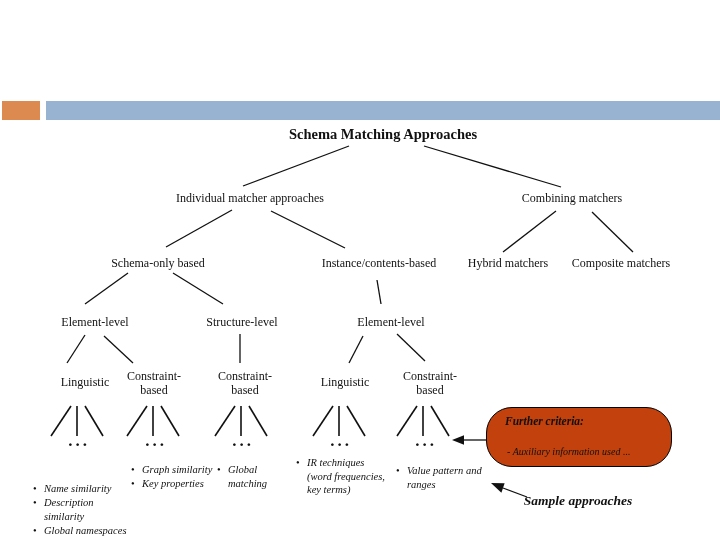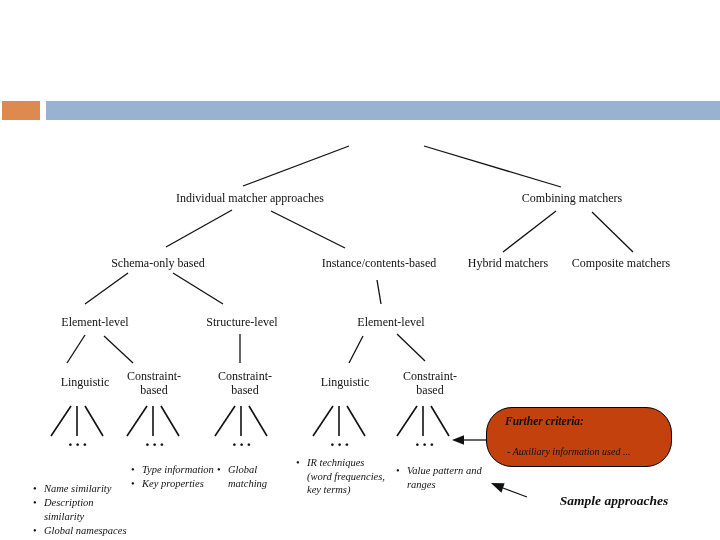--- a/index.html
+++ b/index.html
@@ -19,21 +19,21 @@
         letter-spacing:3px;line-height:14px;}
   .blist{position:absolute;margin:0;padding:0;list-style:none;font-style:italic;
          font-size:10.5px;line-height:13.5px;}
   .blist li{position:relative;padding-left:11px;margin:0 0 .5px 0;}
   .blist li::before{content:"\2022";position:absolute;left:0;top:0;font-style:normal;}
   .callout{position:absolute;left:486px;top:407px;width:186px;height:60px;
            border:1.5px solid #000;border-radius:26px;background:#c2410c;box-sizing:border-box;}
   .callout-title{position:absolute;left:18px;top:7px;font-weight:bold;font-style:italic;font-size:11.5px;}
   .callout-item{position:absolute;left:20px;top:38px;font-style:italic;font-size:10px;}
   .sample{position:absolute;left:578px;top:493px;transform:translateX(-50%);
-          font-weight:bold;font-style:italic;font-size:13.5px;white-space:nowrap;margin-left:36px;}
+          font-weight:bold;font-style:italic;font-size:13.5px;white-space:nowrap;}
 </style>
 </head>
 <body>
 
 <div class="slide">
 
   <div class="bar-orange"></div>
   <div class="bar-blue"></div>
 
   <div class="diagram">
@@ -73,20 +73,21 @@
         <line x1="431" y1="406" x2="449" y2="436"></line>
       </g>
       <g stroke="#111" stroke-width="1.3" fill="#111">
         <line x1="486" y1="440" x2="462" y2="440"></line>
         <polygon points="452,440 464,435.3 464,444.7" stroke="none"></polygon>
         <line x1="527" y1="497" x2="503" y2="488"></line>
         <polygon points="491,483 504.6,483.3 501.4,492.7" stroke="none"></polygon>
       </g>
     </svg>
 
+    <div class="node root" style="left:383px;top:126px">Schema Matching Approaches</div>
 
     <div class="node" style="left:250px;top:191px">Individual matcher approaches</div>
     <div class="node" style="left:572px;top:191px">Combining matchers</div>
 
     <div class="node" style="left:158px;top:256px">Schema-only based</div>
     <div class="node" style="left:379px;top:256px">Instance/contents-based</div>
     <div class="node" style="left:508px;top:256px">Hybrid matchers</div>
     <div class="node" style="left:621px;top:256px">Composite matchers</div>
 
     <div class="node" style="left:95px;top:315px">Element-level</div>
@@ -104,21 +105,21 @@
     <div class="dots" style="left:243px;top:434px">...</div>
     <div class="dots" style="left:341px;top:434px">...</div>
     <div class="dots" style="left:426px;top:434px">...</div>
 
     <ul class="blist" style="left:33px;top:482px;width:94px">
       <li>Name similarity</li>
       <li>Description similarity</li>
       <li>Global namespaces</li>
     </ul>
     <ul class="blist" style="left:131px;top:463px;width:92px">
-      <li>Type information</li>
+      <li>Graph similarity</li>
       <li>Key properties</li>
     </ul>
     <ul class="blist" style="left:217px;top:463px;width:62px">
       <li>Global matching</li>
     </ul>
     <ul class="blist" style="left:296px;top:456px;width:94px">
       <li>IR techniques (word frequencies, key terms)</li>
     </ul>
     <ul class="blist" style="left:396px;top:464px;width:92px">
       <li>Value pattern and ranges</li>

